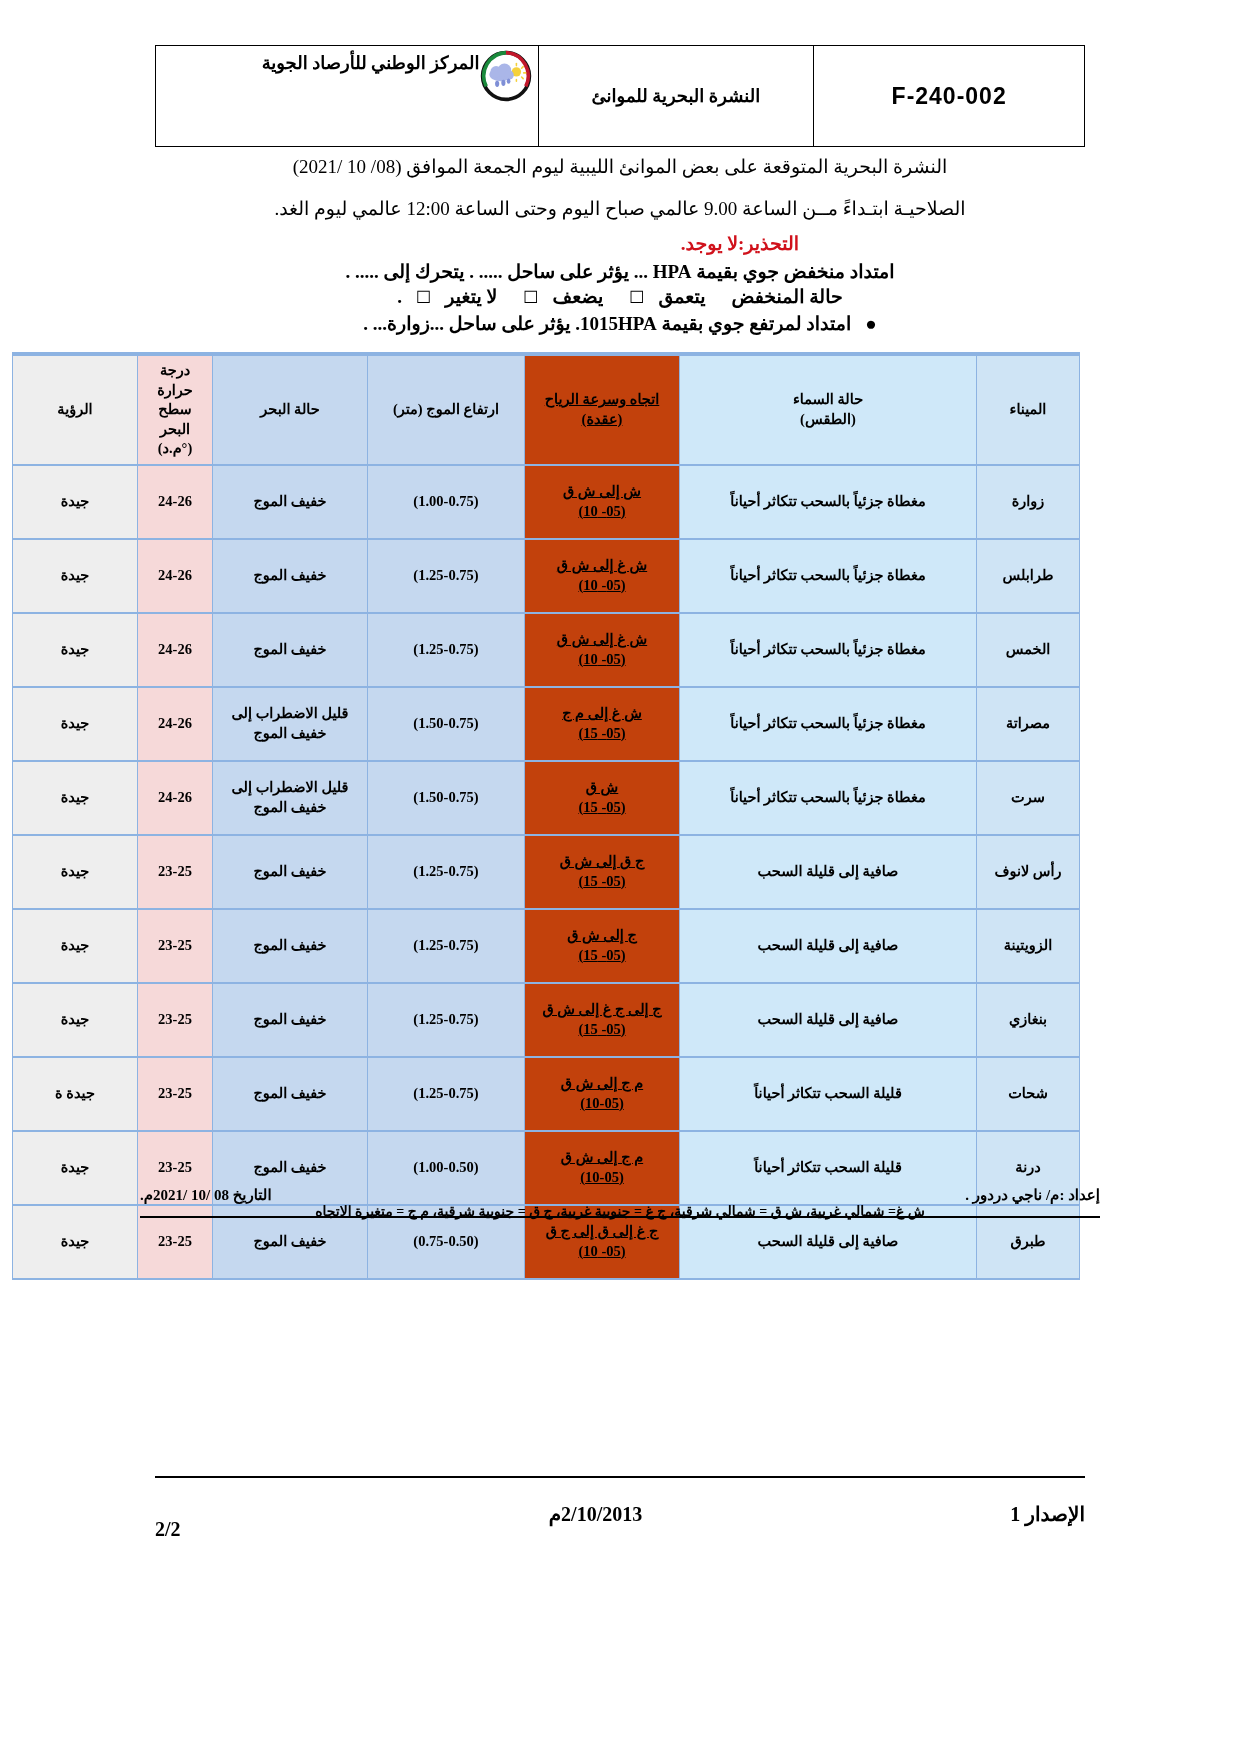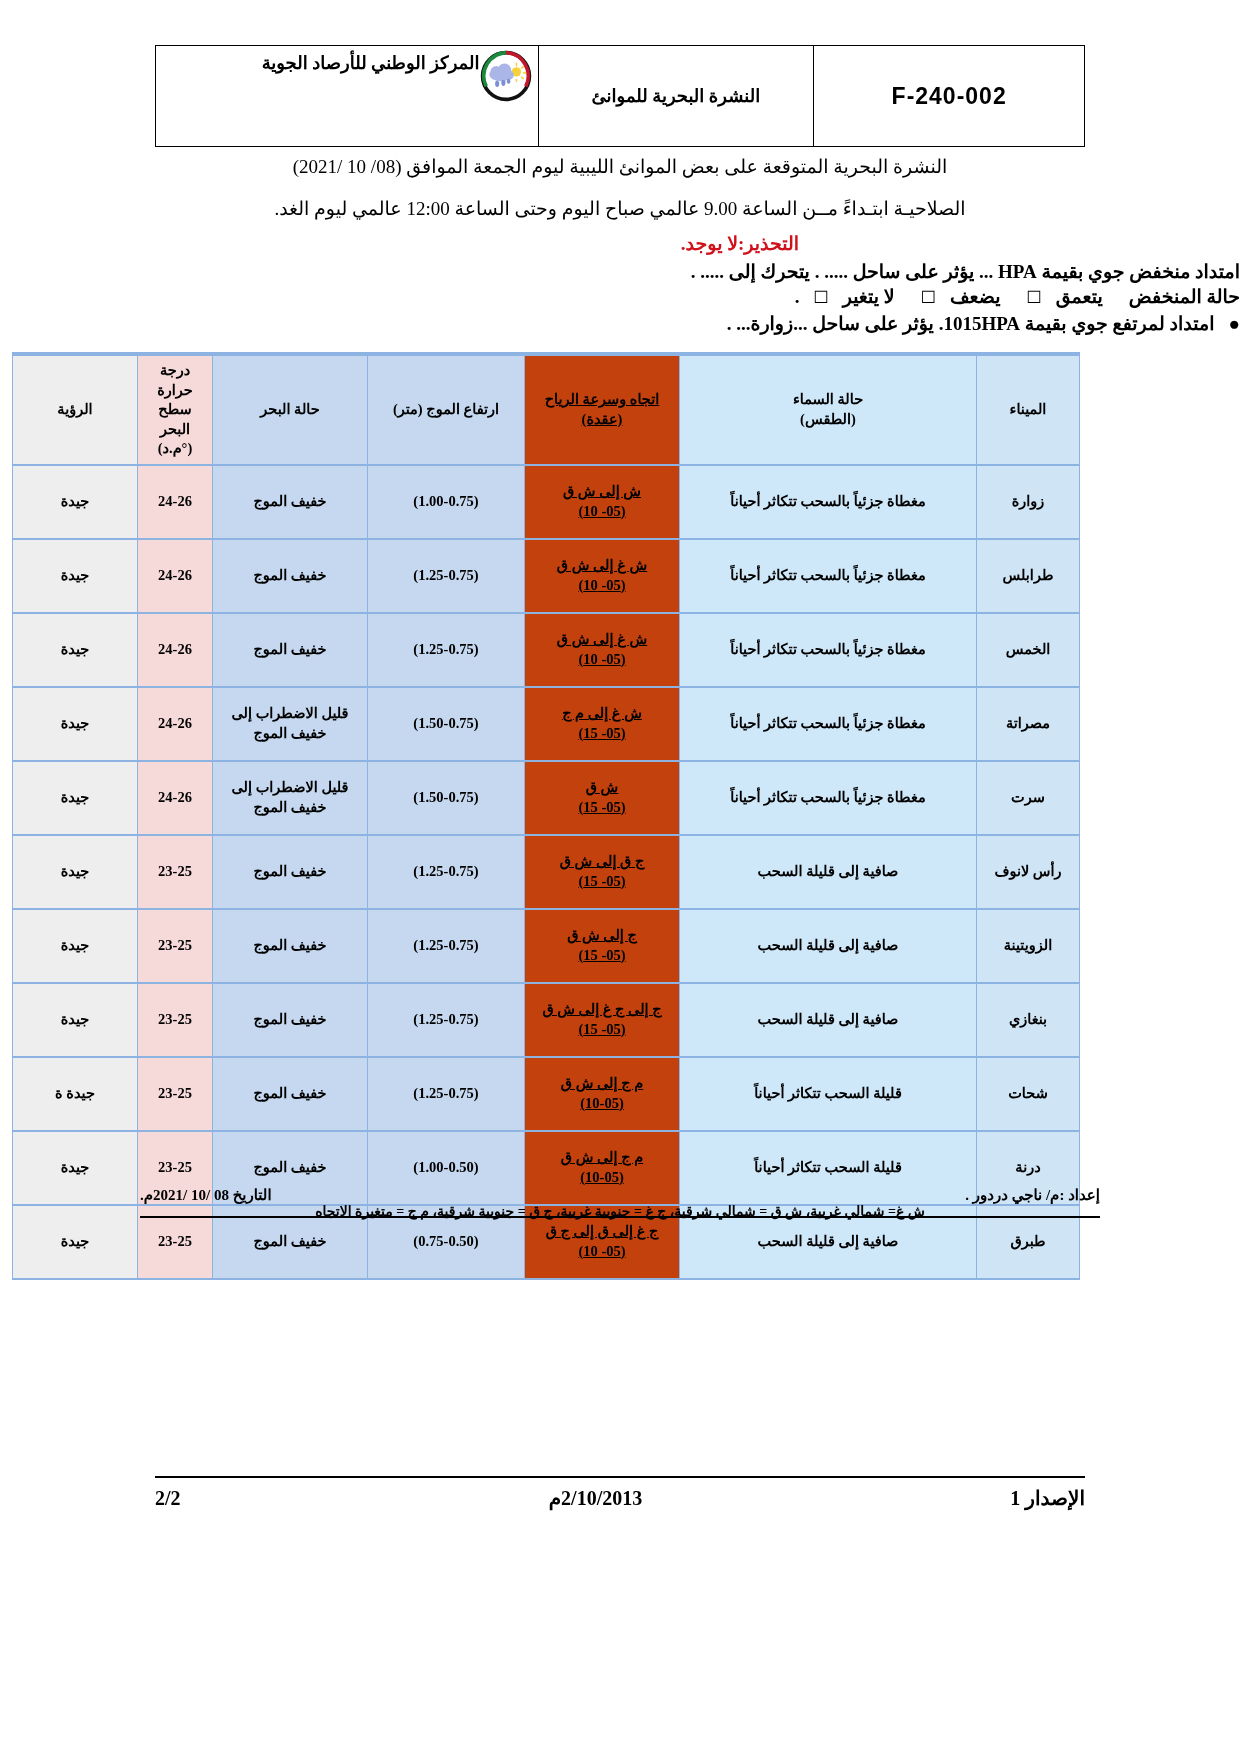--- a/index.html
+++ b/index.html
@@ -35,21 +35,21 @@
   }
   #title1{top:155px;font-size:19px;}
   #title2{top:197px;font-size:19px;}
 
   
   .warn{
     position:absolute;top:232px;width:1000px;text-align:center;
   }
   .warn-red{color:#d0111b;font-weight:bold;font-size:19px;}
   .lowline{
-    position:absolute;width:1240px;text-align:right;font-weight:bold;font-size:19px;
+    position:absolute;width:1240px;text-align:center;font-weight:bold;font-size:19px;
   }
   #lowline1{top:260px;}
   #lowline2{top:285px;}
   #lowline3{top:312px;}
   .box-glyph{font-family:"DejaVu Sans",sans-serif;font-size:17px;}
   .sp{display:inline-block;width:26px;}
   .sp-sm{display:inline-block;width:14px;}
 
   
   .tbl-wrap{position:absolute;left:62px;top:352px;width:1018px;}
@@ -103,21 +103,21 @@
   .foot-rule{
     position:absolute;top:1476px;left:155px;width:930px;height:0;
     border-top:2px solid #000;
   }
   .foot{
     position:absolute;top:1486px;left:155px;width:930px;
     display:flex;flex-direction:row;justify-content:space-between;align-items:center;
     font-size:20px;font-weight:bold;
   }
   .foot span{display:inline-block;}
-  .foot .f-left{direction:ltr;}
+  .foot .f-left{direction:ltr;margin-top:32px;}
 </style>
 </head>
 <body>
 
 <div class="page">
 
   <table class="hdr-table">
     <tbody>
         <tr>
       <td class="hdr-code">F-240-002</td>

